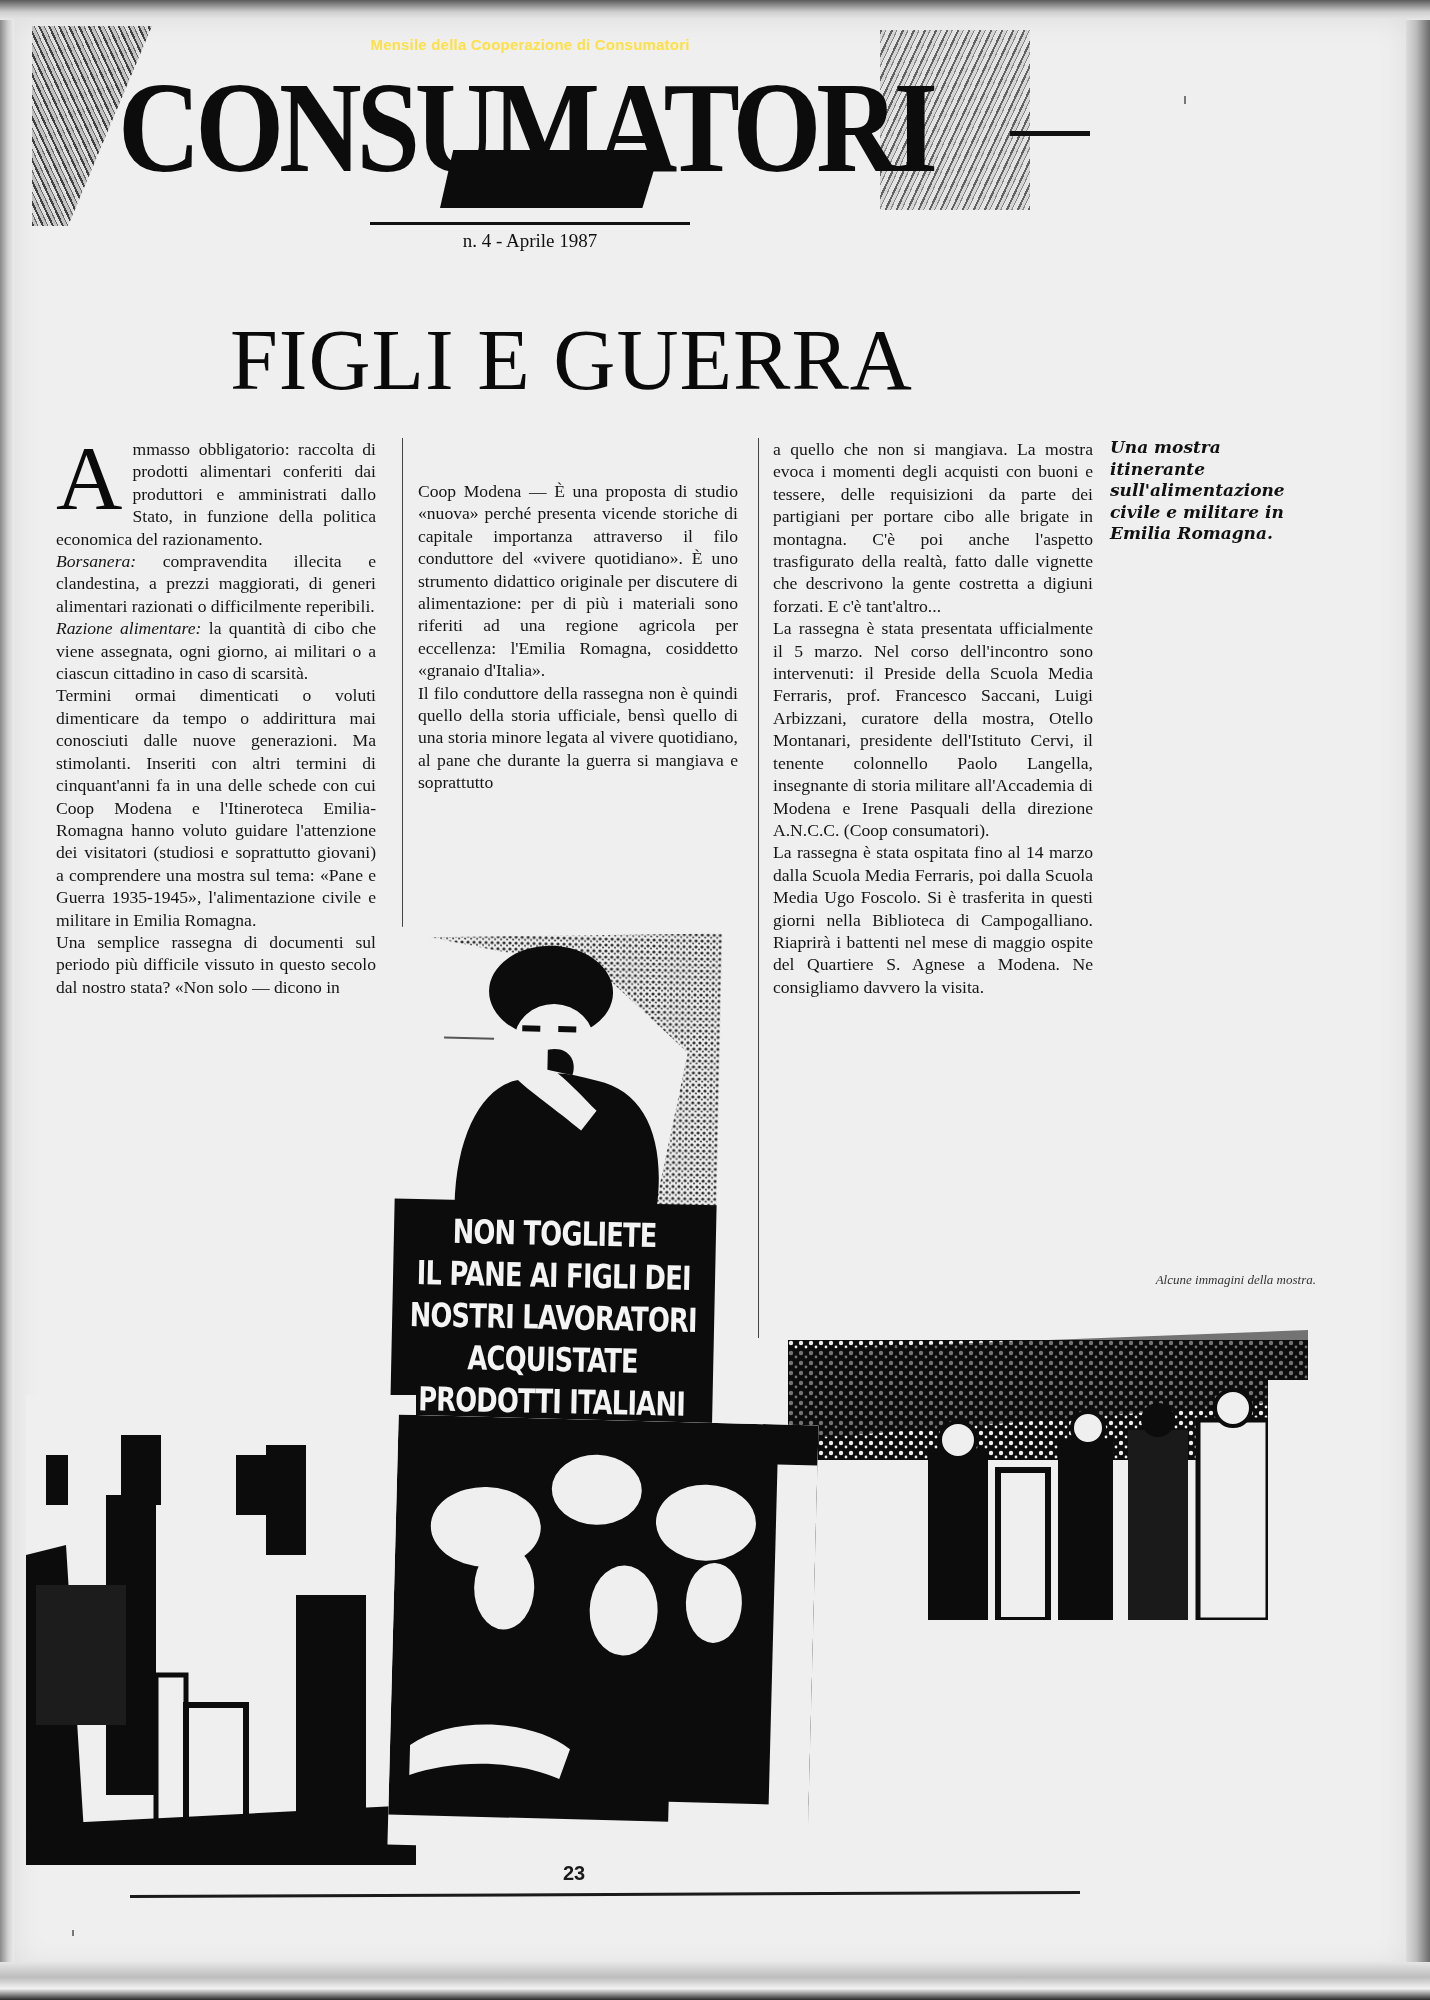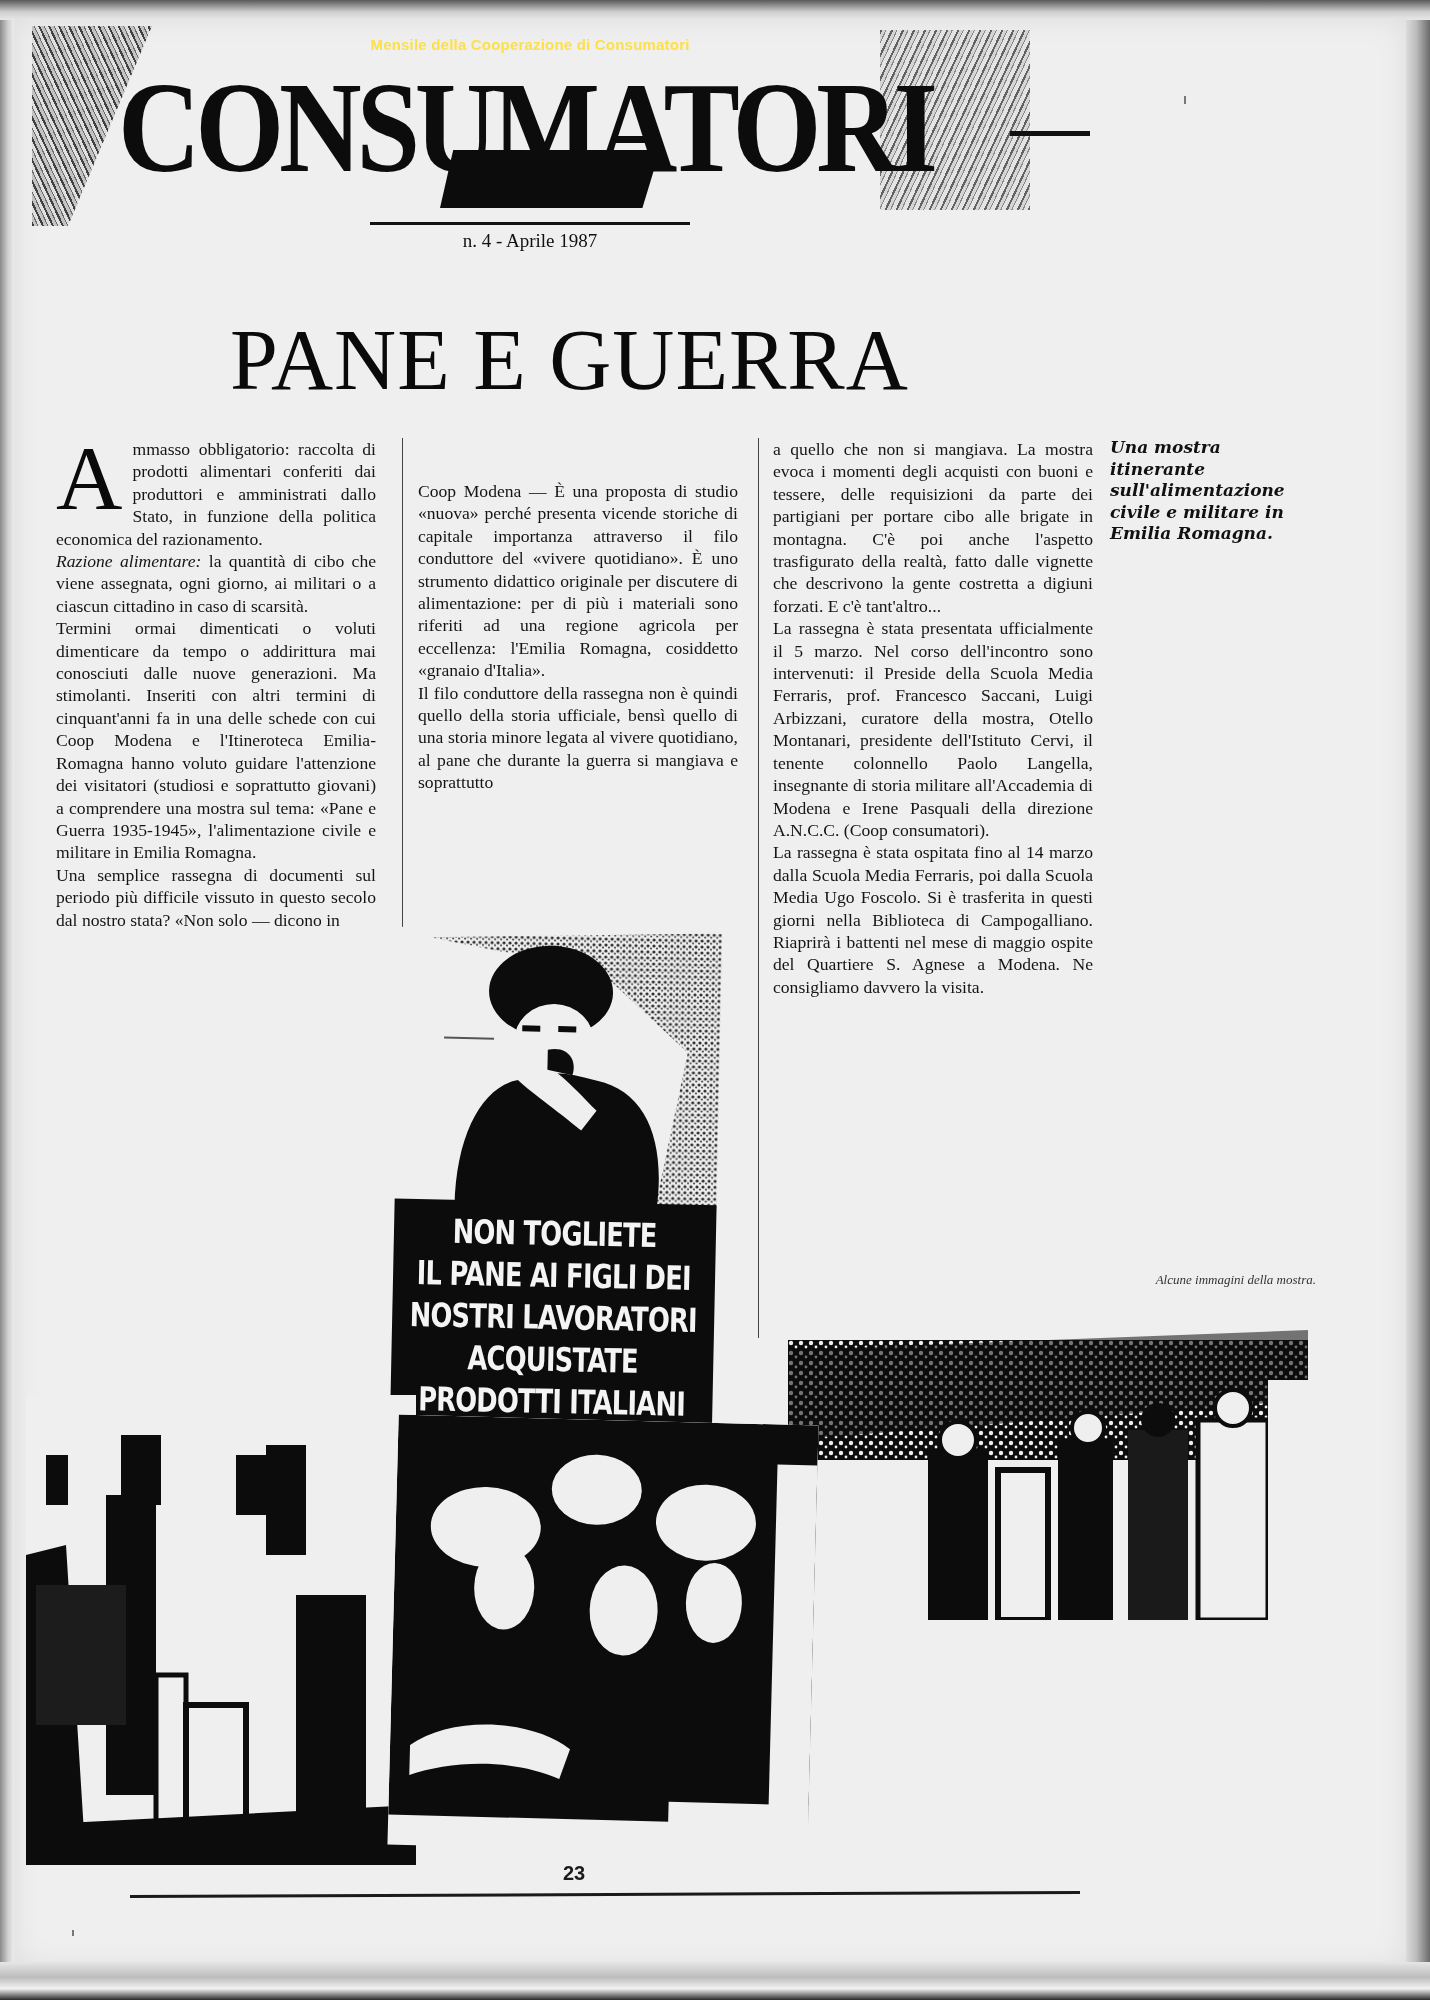--- a/index.html
+++ b/index.html
@@ -141,26 +141,27 @@
 
 <div class="mast-smudge-left"></div>
 <div class="mast-smudge-right"></div>
 <div class="mast-subtitle">Mensile della Cooperazione di Consumatori</div>
 <div class="mast-title">CONSUMATORI</div>
 <div class="mast-dash"></div>
 <div class="mast-blot"></div>
 <div class="mast-rule"></div>
 <div class="mast-issue">n. 4 - Aprile 1987</div>
 
-<h1 class="headline" style="margin:0;font-weight:normal;">PANE E GUERRA</h1>
+<h1 class="headline" style="margin:0;font-weight:normal;">FIGLI E GUERRA</h1>
 
 <div class="col col-1">
   <p>
     <span class="dropcap">A</span><span>mmasso obbligatorio: raccolta di prodotti alimentari conferiti dai produttori e amministrati dallo Stato, in funzione della politica economica del razionamento.</span>
   </p>
+  <p><span class="term">Borsanera:</span><span> compravendita illecita e clandestina, a prezzi maggiorati, di generi alimentari razionati o difficilmente reperibili.</span></p>
   <p><span class="term">Razione alimentare:</span><span> la quantità di cibo che viene assegnata, ogni giorno, ai militari o a ciascun cittadino in caso di scarsità.</span></p>
   <p>Termini ormai dimenticati o voluti dimenticare da tempo o addirittura mai conosciuti dalle nuove generazioni. Ma stimolanti. Inseriti con altri termini di cinquant'anni fa in una delle schede con cui Coop Modena e l'Itineroteca Emilia-Romagna hanno voluto guidare l'attenzione dei visitatori (studiosi e soprattutto giovani) a comprendere una mostra sul tema: «Pane e Guerra 1935-1945», l'alimentazione civile e militare in Emilia Romagna.</p>
   <p>Una semplice rassegna di documenti sul periodo più difficile vissuto in questo secolo dal nostro stata? «Non solo — dicono in</p>
 </div>
 <div class="col-rule" style="left:402px;top:438px;height:860px;"></div>
 
 <div class="col col-2">
   <p>Coop Modena — È una proposta di studio «nuova» perché presenta vicende storiche di capitale importanza attraverso il filo conduttore del «vivere quotidiano». È uno strumento didattico originale per discutere di alimentazione: per di più i materiali sono riferiti ad una regione agricola per eccellenza: l'Emilia Romagna, cosiddetto «granaio d'Italia».</p>
   <p>Il filo conduttore della rassegna non è quindi quello della storia ufficiale, bensì quello di una storia minore legata al vivere quotidiano, al pane che durante la guerra si mangiava e soprattutto</p>
 </div>

